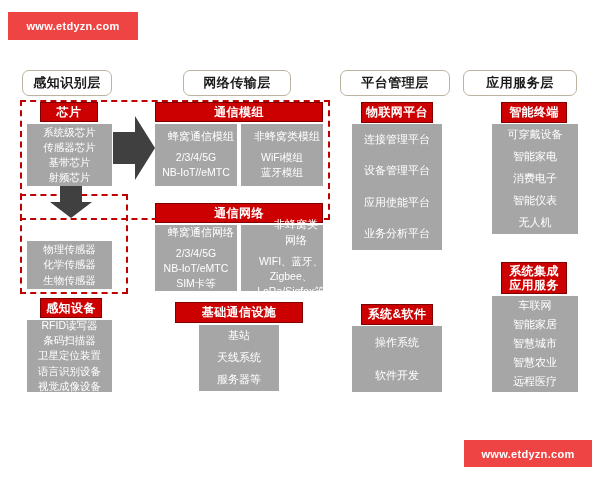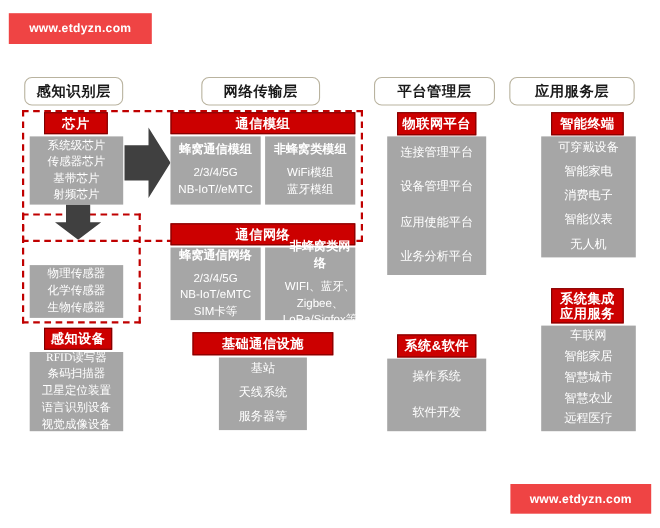--- a/index.html
+++ b/index.html
@@ -73,23 +73,24 @@
     box-sizing: border-box;
     display: flex;
     flex-direction: column;
     align-items: center;
     justify-content: center;
     font-size: 10.5px;
     line-height: 1.45;
     text-align: center;
   }
   .gray .ttl {
-    font-weight: bold;
+    font-weight: normal;
     font-size: 11px;
     margin-bottom: 5px;
+    margin-left: 10px;
   }
   .gray .li { white-space: nowrap; }
   .gray.spaced { justify-content: space-around; }
   .gray.spaced .li { font-size: 11px; }
 
   
   .dash {
     position: absolute;
     border: 2px dashed #c00000;
     box-sizing: border-box;
@@ -127,21 +128,21 @@
 </svg>
 
 <div class="redbar" style="left:40px; top:219px; width:58px; height:20px;margin-top:25px;">传感器</div>
 <div class="gray" style="left:27px; top:241px; width:85px; height:48px;">
   <span class="li">物理传感器</span>
   <span class="li">化学传感器</span>
   <span class="li">生物传感器</span>
 </div>
 
 <div class="redbar" style="left:40px; top:298px; width:62px; height:20px;">感知设备</div>
-<div class="gray" style="left:27px; top:320px; width:85px; height:72px;font-family:Liberation Serif, serif;">
+<div class="gray" style="left:27px; top:320px; width:85px; height:72px;">
   <span class="li">RFID读写器</span>
   <span class="li">条码扫描器</span>
   <span class="li">卫星定位装置</span>
   <span class="li">语言识别设备</span>
   <span class="li">视觉成像设备</span>
 </div>
 
 <svg class="arrow-right" style="left:113px; top:112px;" width="42" height="72" viewBox="0 0 42 72">
   <polygon points="0,20 22,20 22,4 42,36 22,68 22,52 0,52" fill="#404040"></polygon>
 </svg>

